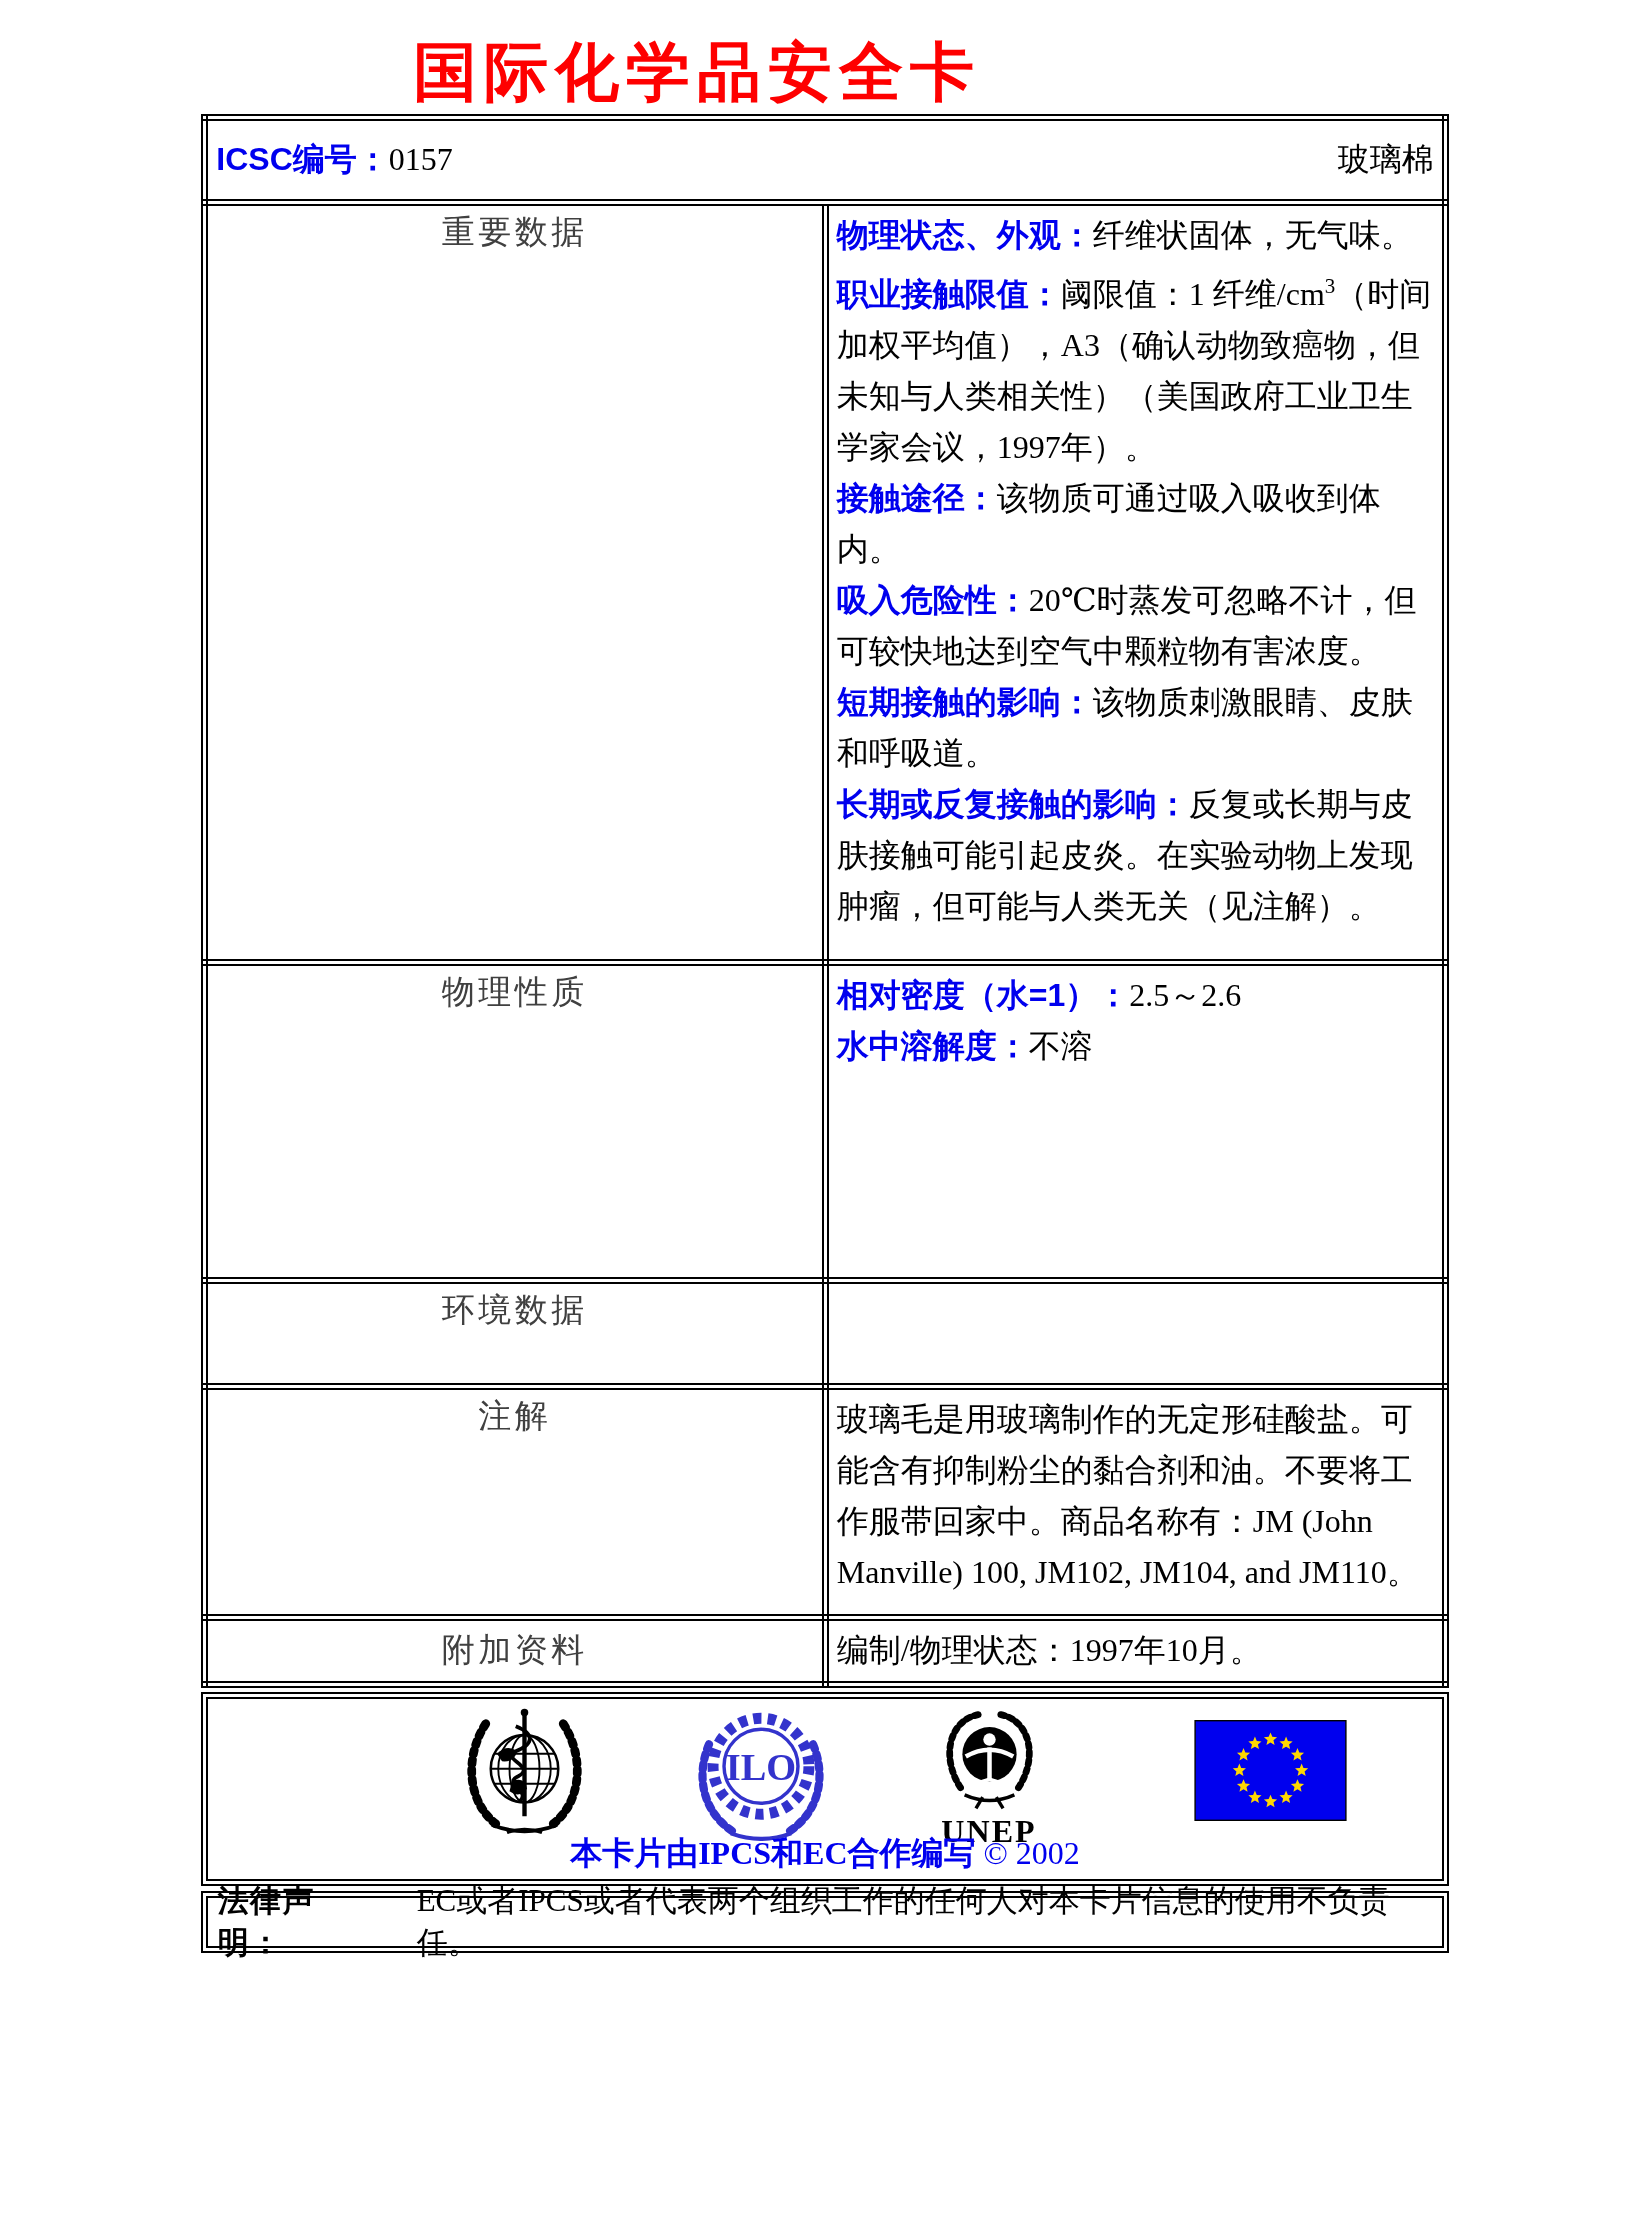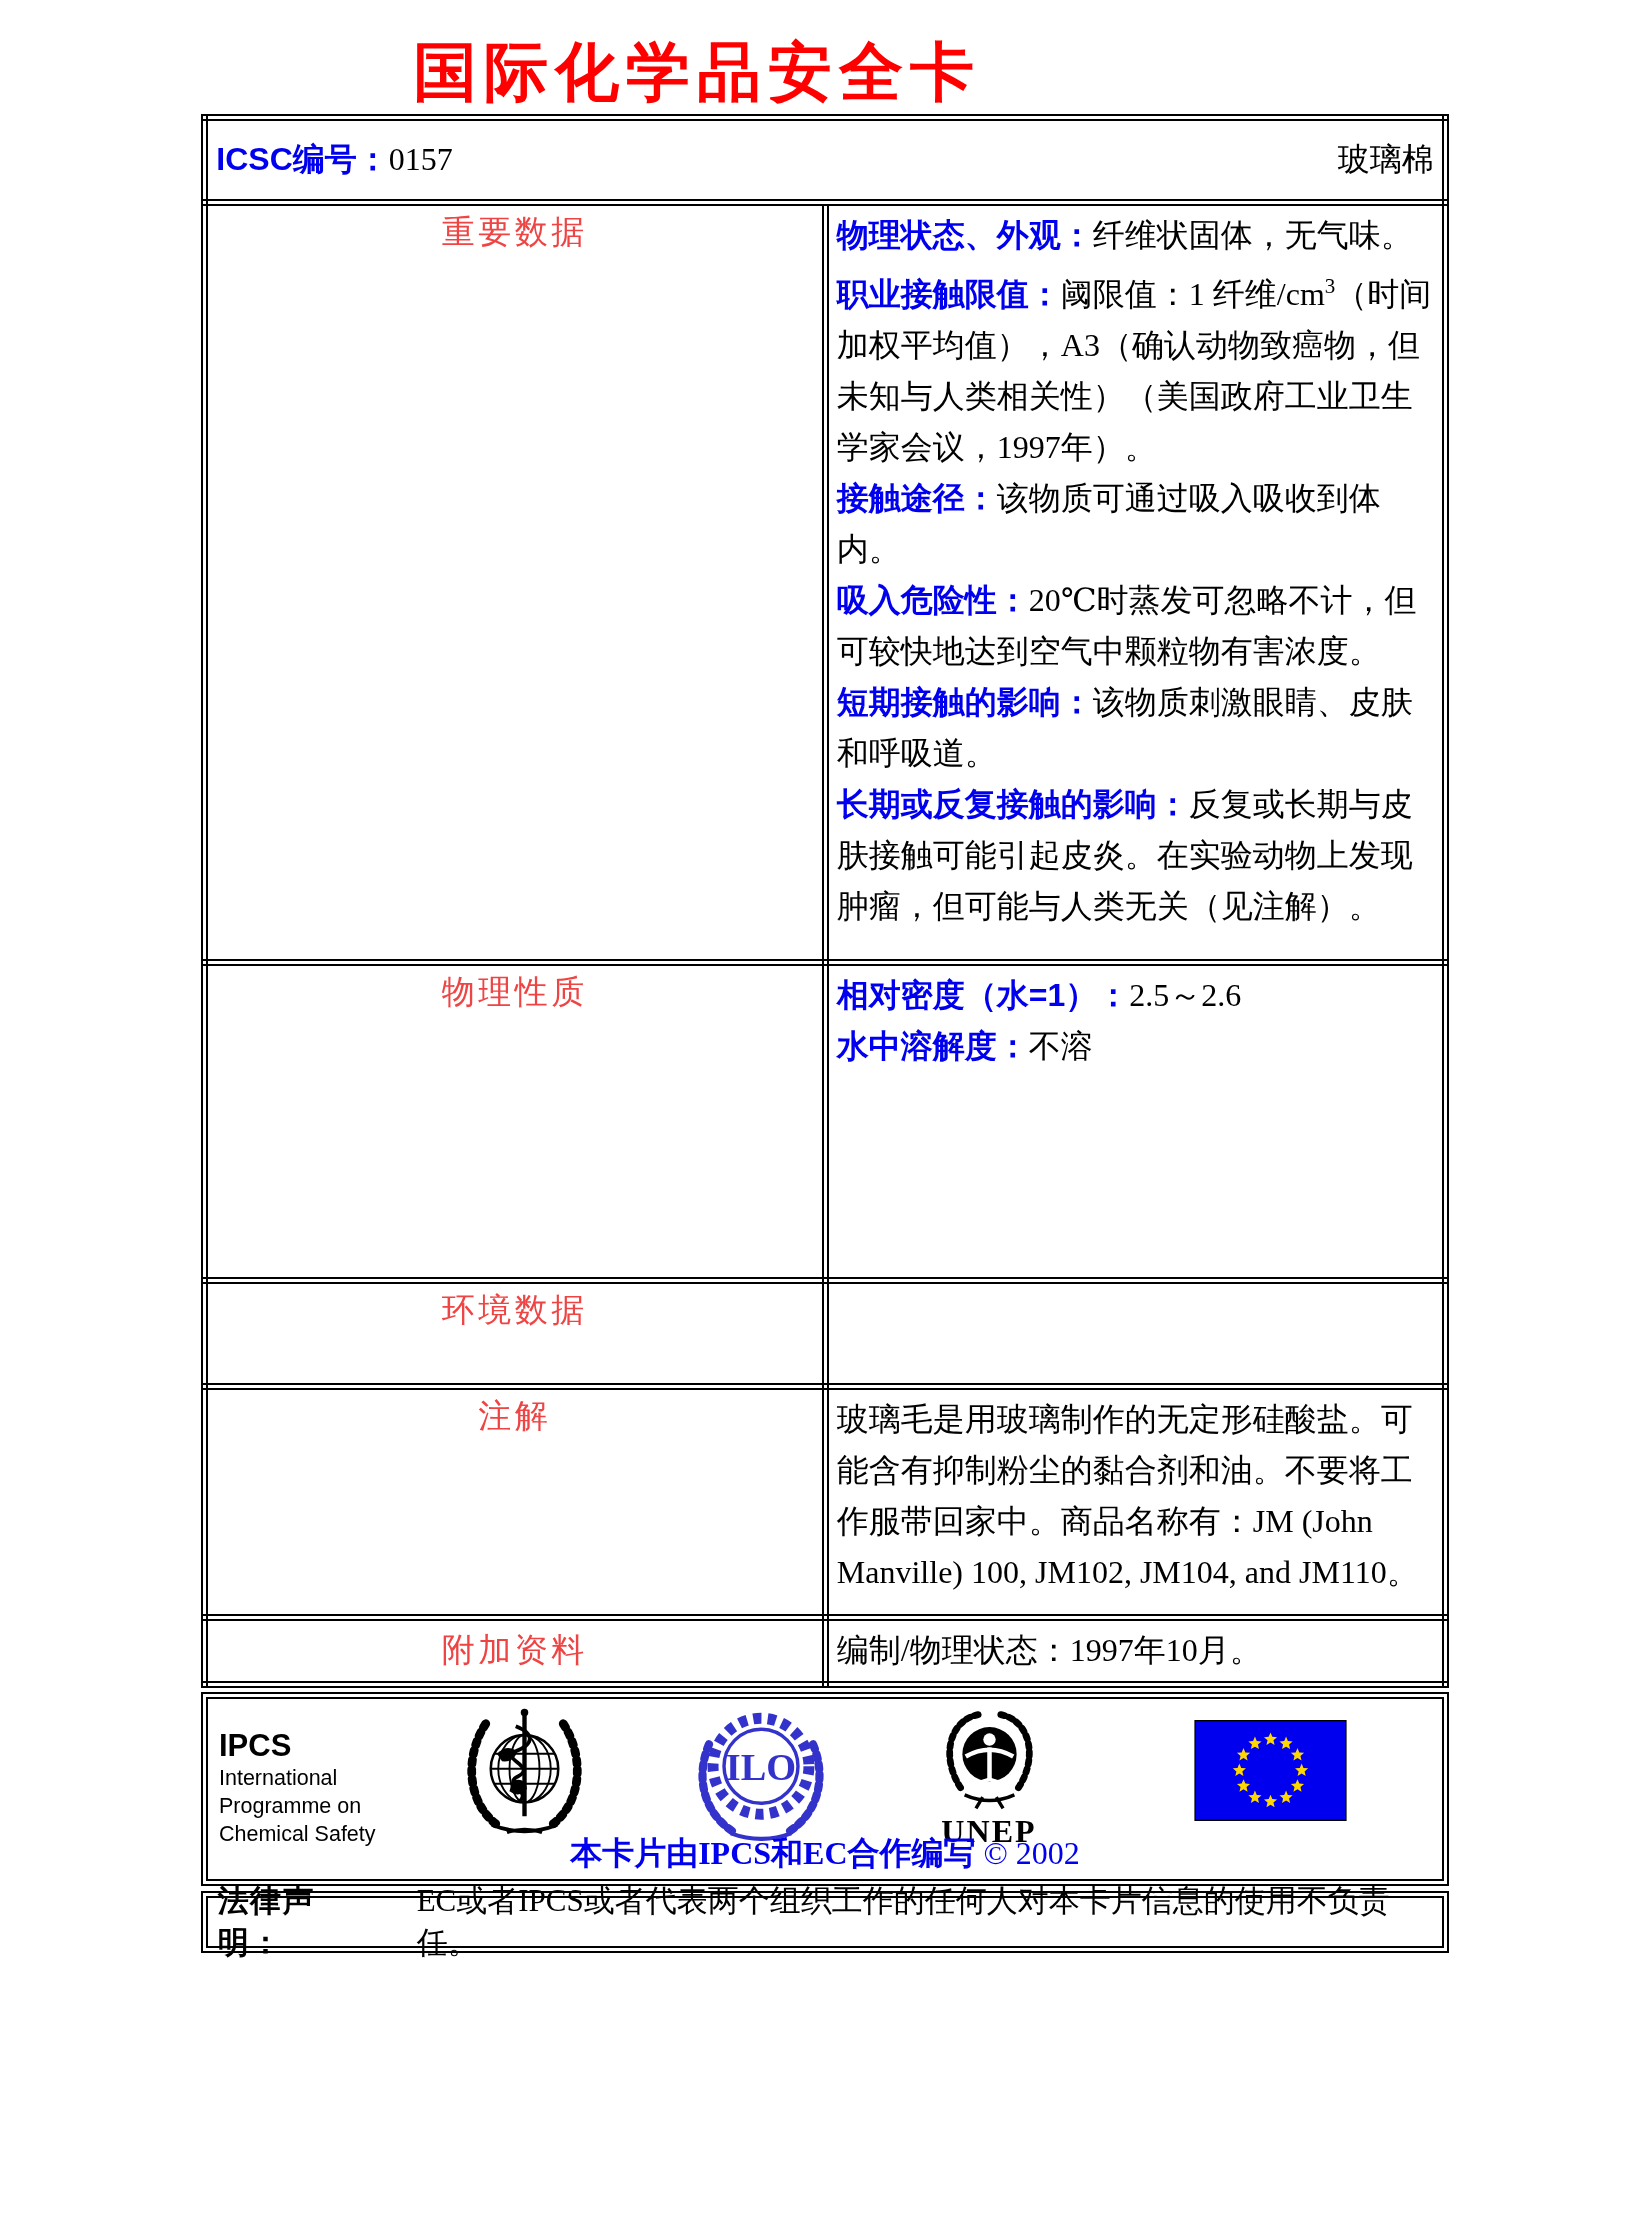--- a/index.html
+++ b/index.html
@@ -10,21 +10,21 @@
   
   .page-title{margin:39px 0 8.3px 0;text-align:center;color:#fe0000;
     font-weight:bold;font-size:64px;line-height:67px;letter-spacing:7px;
     font-family:"Liberation Serif","DejaVu Serif",serif;}
 
   
   table.main{border-collapse:collapse;width:1248px;table-layout:fixed;}
   table.main td{border:7px double #000;box-sizing:border-box;
     vertical-align:top;padding:4.2px 8.3px;}
   td.lbl-cell{width:181px;vertical-align:middle;text-align:center;
-    color:#ef4444;font-size:33px;letter-spacing:3.5px;padding:0 2.8px;}
+    color:#404040;font-size:33px;letter-spacing:3.5px;padding:0 2.8px;}
   td.content-cell{font-size:32px;line-height:51px;}
   tr.r1 td{height:85px;vertical-align:middle;}
   tr.r2 td{height:760px;}
   tr.r3 td{height:318px;}
   tr.r4 td{height:106px;}
   tr.r5 td{height:231px;}
   tr.r6 td{height:51px;vertical-align:middle;}
 
   .row1-flex{display:flex;justify-content:space-between;align-items:center;
     font-size:32px;}
@@ -116,26 +116,20 @@
       <td class="lbl-cell">附加资料</td>
       <td class="content-cell">
         <p><span class="txt">编制/物理状态：</span><span class="txt">1997年10月。</span></p>
       </td>
     </tr>
   </tbody>
     </table>
 
   <div class="footer-box">
 
-    <div class="ipcs-block">
-      <div class="ipcs-acr">IPCS</div>
-      <div class="ipcs-line">International</div>
-      <div class="ipcs-line">Programme on</div>
-      <div class="ipcs-line">Chemical Safety</div>
-    </div>
 
     <svg class="who-logo" width="125" height="133" viewBox="0 0 100 106">
       <defs>
           <clipPath id="whoclip">
             <circle cx="50" cy="50" r="27"></circle>
           </clipPath>
         </defs>
       <path class="wreath" d="M19,14 C2,40 4,76 27,94" stroke="#000" stroke-width="7" stroke-dasharray="3.5 4.2"></path>
       <path class="wreath" d="M81,14 C98,40 96,76 73,94" stroke="#000" stroke-width="7" stroke-dasharray="3.5 4.2"></path>
       <path d="M24,95 Q50,105 76,95" fill="none" stroke="#000" stroke-width="3"></path>

